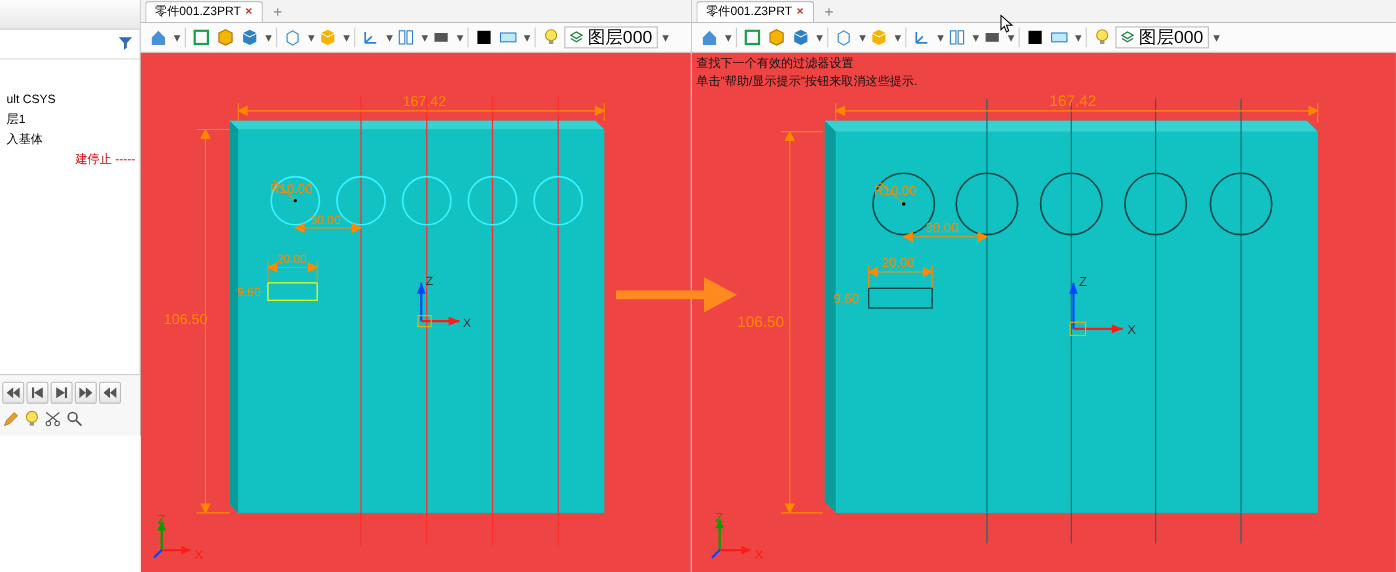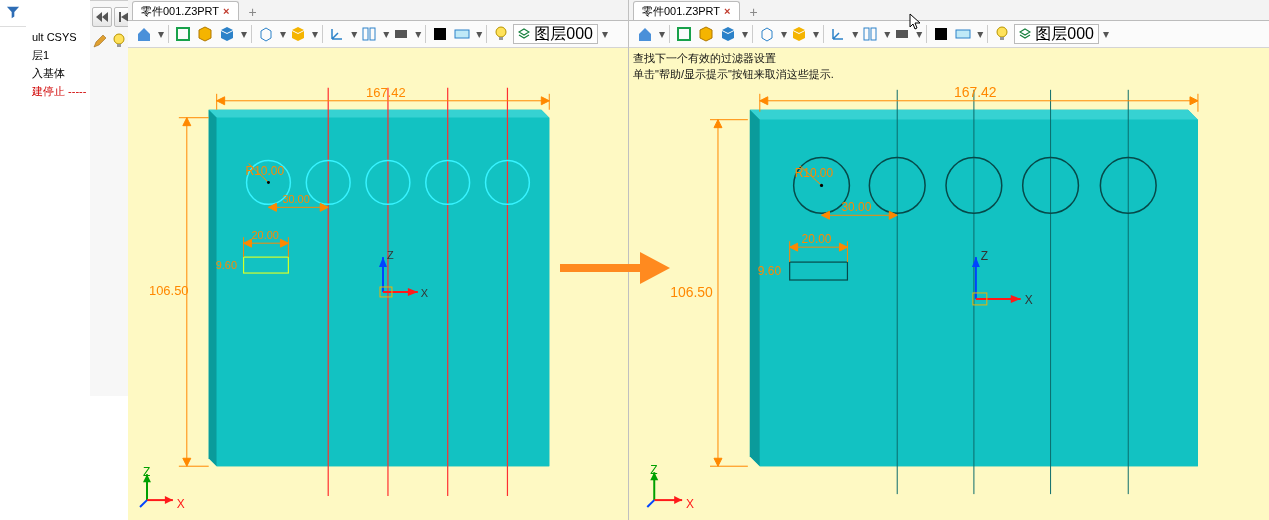--- a/index.html
+++ b/index.html
@@ -19,21 +19,21 @@
   }
 
   
   .sidebar {
     width: 128px;
     height: 396px;
     border-right: 1px solid #bbb;
     background: #fff;
     position: relative;
     display: flex;
-    flex-direction: row;
+    flex-direction: column;
     box-sizing: border-box;
   }
   .sidebar .tree-header {
     height: 26px;
     background: linear-gradient(#fdfdfd,#e8e8e8);
     border-bottom: 1px solid #ccc;
   }
   .sidebar .filter-row {
     height: 26px;
     display: flex;
@@ -73,21 +73,21 @@
 
   
   .main {
     flex: 1 1 auto;
     position: relative;
     display:flex;
     flex-direction: column;
   }
   .tabbar {
     height: 20px;
-    display:flex; align-items:flex-end;
+    display:flex; align-items:center;
     padding-left:4px; gap:4px;
     border-bottom:1px solid #bcbcbc;
     background:#f3f3f3;
   }
   .tabbar .tab {
     height:18px;
     padding: 0 8px;
     background:#fff;
     border:1px solid #bcbcbc;
     border-bottom:none;
@@ -118,21 +118,21 @@
   }
   .hint {
     position:absolute;
     left:4px; top:50px;
     font-size:11px; color:#111; line-height:16px;
     z-index:5;
   }
   .viewport {
     position:relative;
     flex:1 1 auto;
-    background:#fef9c3;
+    background:#ef4444;
     overflow:hidden;
   }
 
   
   .big-arrow {
     position:absolute;
     left:560px; top:252px;
     z-index:20;
   }
 

